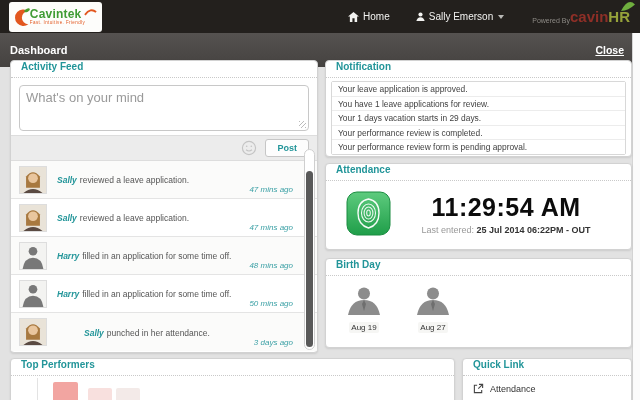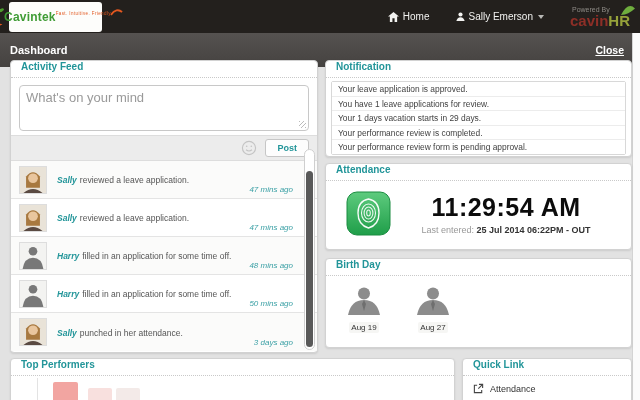--- a/index.html
+++ b/index.html
@@ -15,39 +15,39 @@
     position:absolute; left:0; top:0; width:640px; height:33px;
     background:#23201d;
   }
   .logo-box {
     position:absolute; left:9px; top:2px; width:93px; height:30px;
     background:#fdfdfb; border-radius:3px;
     display:flex; align-items:center; justify-content:center;
   }
   .logo-inner { display:flex; align-items:center; }
   .logo-c { width:18px; height:21px; margin-right:-2px; }
-  .logo-textcol { display:flex; line-height:1; }
+  .logo-textcol { display:flex; flex-direction:column; line-height:1; }
   .logo-brand { font-size:12px; font-weight:bold; color:#3f9c35; letter-spacing:.2px; }
   .logo-tagline { font-size:4.5px; color:#e2571f; letter-spacing:.4px; margin-top:1px; white-space:nowrap; }
   .logo-swoosh { width:13px; height:8px; margin-left:-1px; margin-top:-8px; }
   .header-nav {
     position:absolute; right:8px; top:0; height:33px;
     display:flex; align-items:center;
   }
   .nav-item {
     display:flex; align-items:center; color:#f2f2f0; font-size:10px;
     margin-right:26px; cursor:pointer; white-space:nowrap;
   }
   .nav-item svg { margin-right:4px; }
   .caret-down {
     width:0; height:0; margin-left:5px;
     border-left:3.5px solid transparent; border-right:3.5px solid transparent;
     border-top:4px solid #b9b9b6;
   }
-  .powered { position:relative; display:flex; flex-direction:column; align-items:flex-start; margin-right:2px; }
+  .powered { position:relative; display:flex; align-items:flex-end; margin-right:2px; }
   .powered-by { font-size:7px; color:#8d8a85; margin-left:2px; margin-bottom:0; }
   .powered-brand { font-size:15px; font-weight:bold; line-height:1; position:relative; }
   .brand-cavin { color:#8e2f27; }
   .brand-hr { color:#96a23a; }
   .leaf-icon { position:absolute; right:-6px; top:-7px; width:16px; height:10px; }
   
   .dash-bar {
     position:absolute; left:0; top:33px; width:640px; height:34px;
     background:linear-gradient(#555250,#454240);
     display:flex; align-items:center; justify-content:space-between;
@@ -274,21 +274,21 @@
             <circle cx="15" cy="9.5" r="5" fill="#787878"></circle>
             <path d="M3 30 Q 5 17 15 17 Q 25 17 27 30 Z" fill="#787878"></path>
           </svg>
       </div>
       <div class="feed-body">
         <div class="feed-text"><span class="feed-actor">Harry</span><span>filled in an application for some time off.</span></div>
         <div class="feed-time">50 mins ago</div>
       </div>
     </div>
 
-    <div class="feed-item" style="border-bottom:none;">
+    <div class="feed-item" style="border-bottom:none;gap:27px;">
       <div class="feed-avatar">
         <svg viewBox="0 0 30 30">
             <rect width="30" height="30" fill="#e9e3d8"></rect>
             <path d="M7 11 Q 15 1 23 11 L23 24 L7 24 Z" fill="#a8793f"></path>
             <circle cx="15" cy="13" r="5.6" fill="#e9c69e"></circle>
             <path d="M4 30 Q 15 21 26 30 Z" fill="#5a4a42"></path>
           </svg>
       </div>
       <div class="feed-body">
         <div class="feed-text"><span class="feed-actor">Sally</span><span>punched in her attendance.</span></div>

